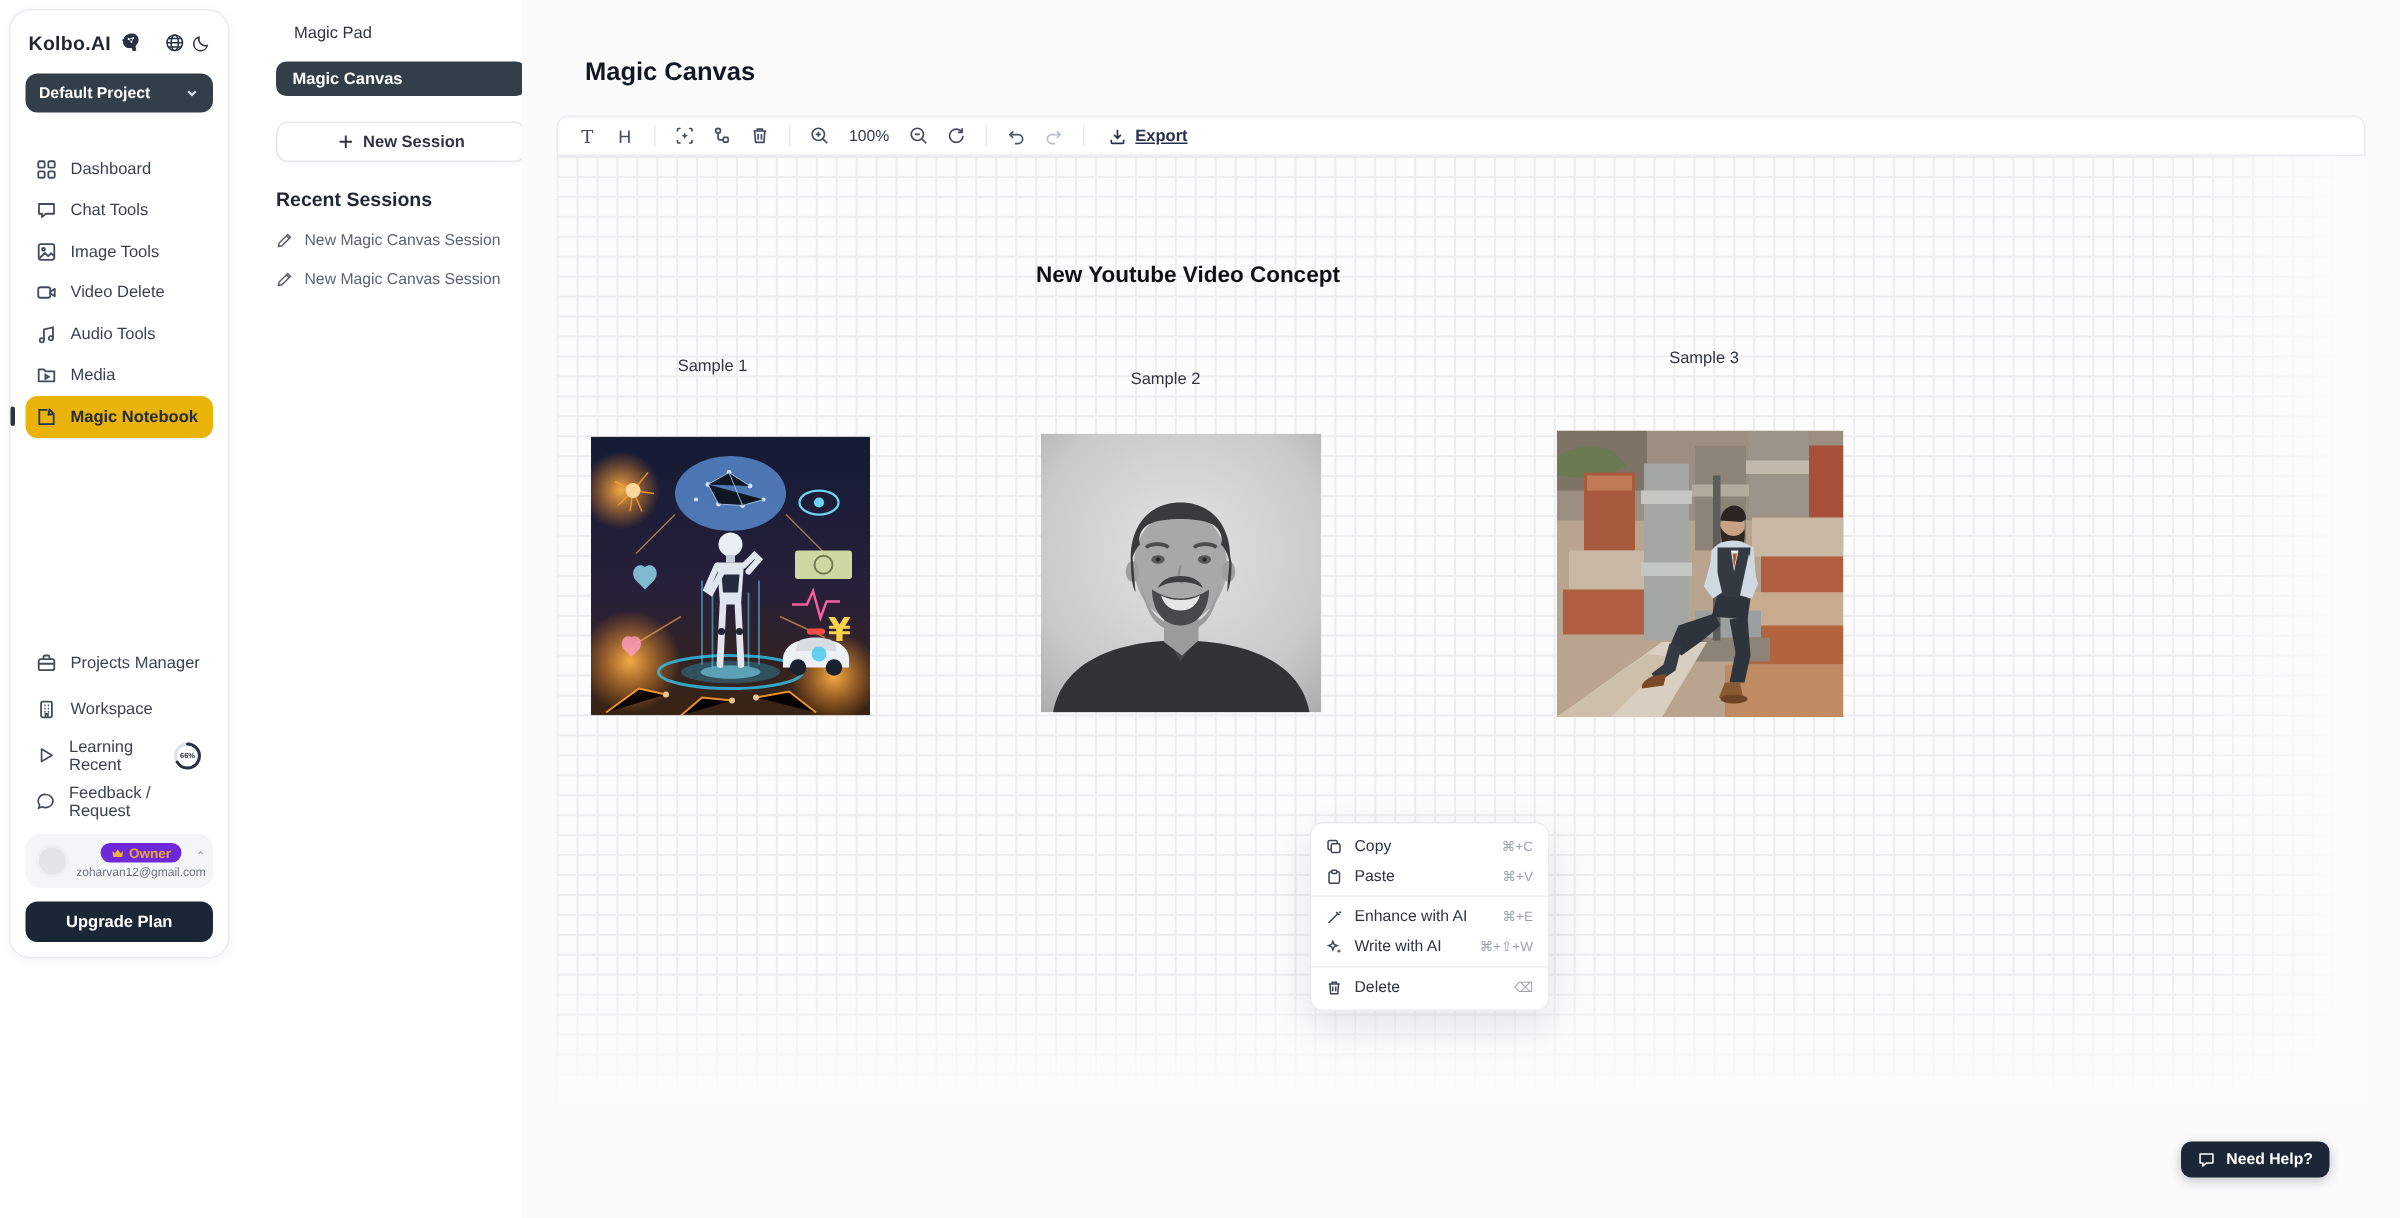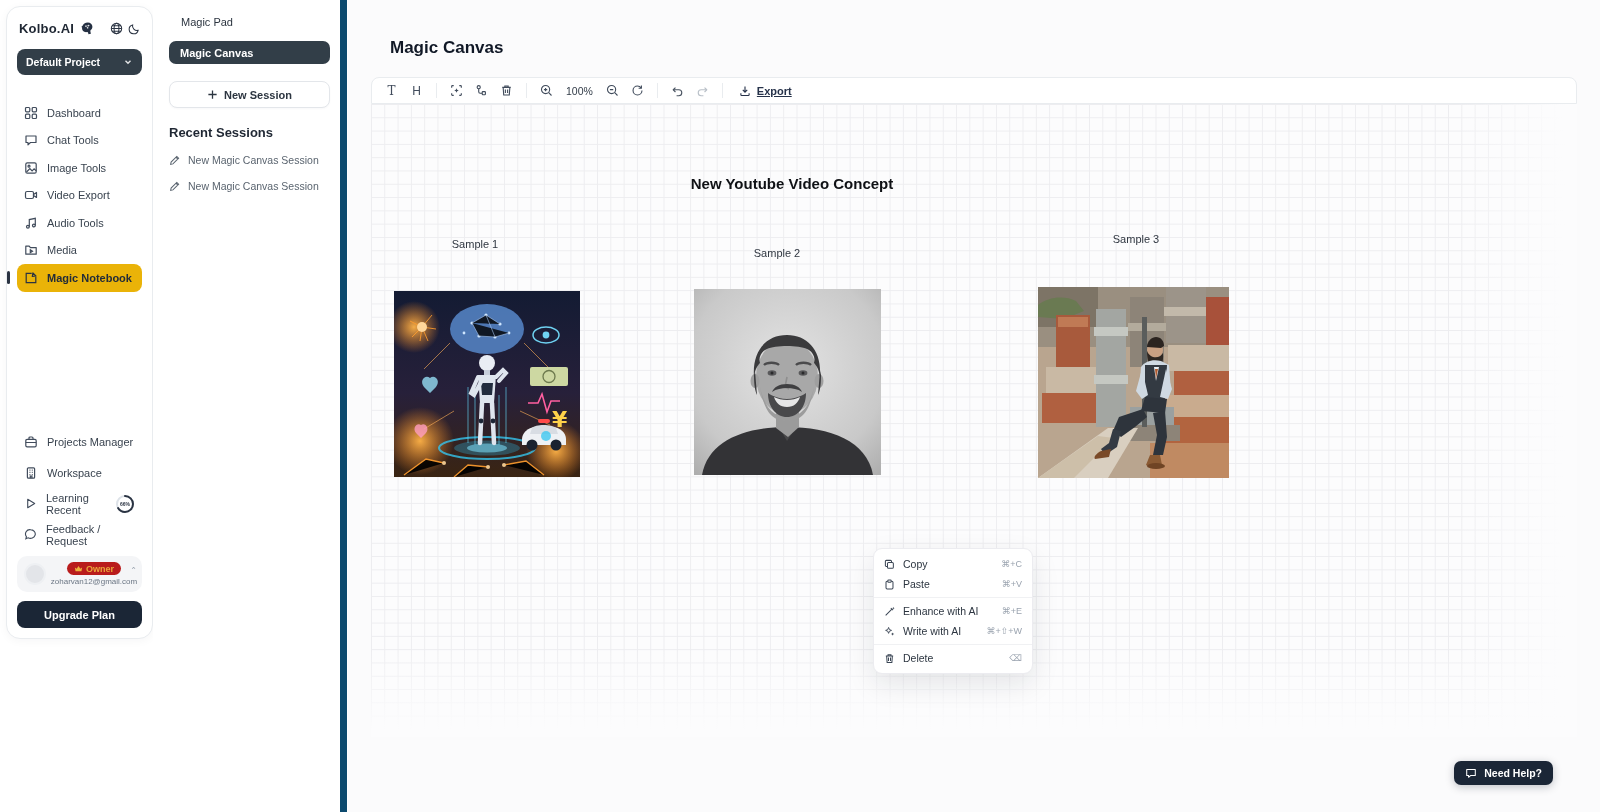--- a/index.html
+++ b/index.html
@@ -26,30 +26,30 @@
   .side-bottom { position:absolute; left:10px; right:10px; bottom:10px; }
   .bottom-item { display:flex; align-items:center; gap:9px; height:31px; padding:0 7px;
     font-size:11px; color:#39434f; cursor:pointer; }
   .progress-badge { margin-left:2px; position:relative; width:20px; height:20px; }
   .progress-badge .pct { position:absolute; inset:0; display:flex; align-items:center; justify-content:center;
     font-size:5px; font-weight:700; color:#2a3342; }
   .user-card { margin-top:6px; background:#f4f5f7; border-radius:10px; padding:6px 7px;
     display:flex; align-items:center; gap:7px; position:relative; cursor:pointer; }
   .avatar { width:22px; height:22px; border-radius:50%; background:#e3e5e9; border:2px solid #eef0f3; flex:none; }
   .user-meta { display:flex; flex-direction:column; align-items:center; gap:2px; flex:1; min-width:0; }
-  .owner-badge { display:flex; align-items:center; gap:3px; background:#b91c1c; color:#e9a63a;
+  .owner-badge { display:flex; align-items:center; gap:3px; background:#6d28d9; color:#e9a63a;
     font-size:9px; font-weight:700; padding:1.5px 7px; border-radius:8px; }
   .user-email { font-size:8px; color:#6b7684; white-space:nowrap; }
   .user-chev { position:absolute; right:5px; top:10px; color:#9aa3af; font-size:8px; }
   .upgrade-btn { margin-top:9px; height:27px; border-radius:8px; background:#1b2636; color:#fff;
     display:flex; align-items:center; justify-content:center; font-size:11px; font-weight:700; cursor:pointer; }
 
   
-  .session-panel { position:absolute; left:153px; top:0; width:194px; height:812px;
-    background:#fff; border-right:7px solid #0c4a6e; padding:14px 10px 0 16px; }
+  .session-panel { position:absolute; left:168px; top:0; width:194px; height:812px;
+    background:#fff; border-right:1px solid #0c4a6e; padding:14px 10px 0 16px; }
   .magic-pad { font-size:11px; color:#2c3540; padding:2px 12px 0; cursor:pointer; }
   .magic-canvas-pill { margin-top:13px; height:23px; background:#323e48; border-radius:7px;
     color:#fff; font-size:11px; font-weight:700; display:flex; align-items:center; padding:0 11px; cursor:pointer; }
   .new-session-btn { margin-top:17px; height:27px; background:#fff; border:1px solid #e3e6ea; border-radius:8px;
     display:flex; align-items:center; justify-content:center; gap:6px; font-size:11px; font-weight:600;
     color:#2c3540; cursor:pointer; box-shadow:0 1px 2px rgba(20,30,50,.03); }
   .recent-heading { margin-top:17px; font-size:13px; font-weight:800; color:#1f2733; }
   .session-item { margin-top:14px; display:flex; align-items:center; gap:8px; font-size:10.5px;
     color:#5a členů646f; color:#5a646f; cursor:pointer; }
 
@@ -163,21 +163,21 @@
         </span>
       <span>Image Tools</span>
     </div>
     <div class="nav-item">
       <span>
           <svg width="14" height="14" viewBox="0 0 14 14" fill="none" stroke="#414c5c" stroke-width="1.2">
             <rect x="1.5" y="3.5" width="8" height="7" rx="1.5"></rect>
             <path d="M9.5 6.5l3-2v5l-3-2z" stroke-linejoin="round"></path>
           </svg>
         </span>
-      <span>Video Export</span>
+      <span>Video Delete</span>
     </div>
     <div class="nav-item">
       <span>
           <svg width="14" height="14" viewBox="0 0 14 14" fill="none" stroke="#414c5c" stroke-width="1.2">
             <path d="M5.3 10.8V3.6l6-1.3v7.2"></path>
             <circle cx="3.9" cy="10.8" r="1.4"></circle>
             <circle cx="9.9" cy="9.5" r="1.4"></circle>
           </svg>
         </span>
       <span>Audio Tools</span>

